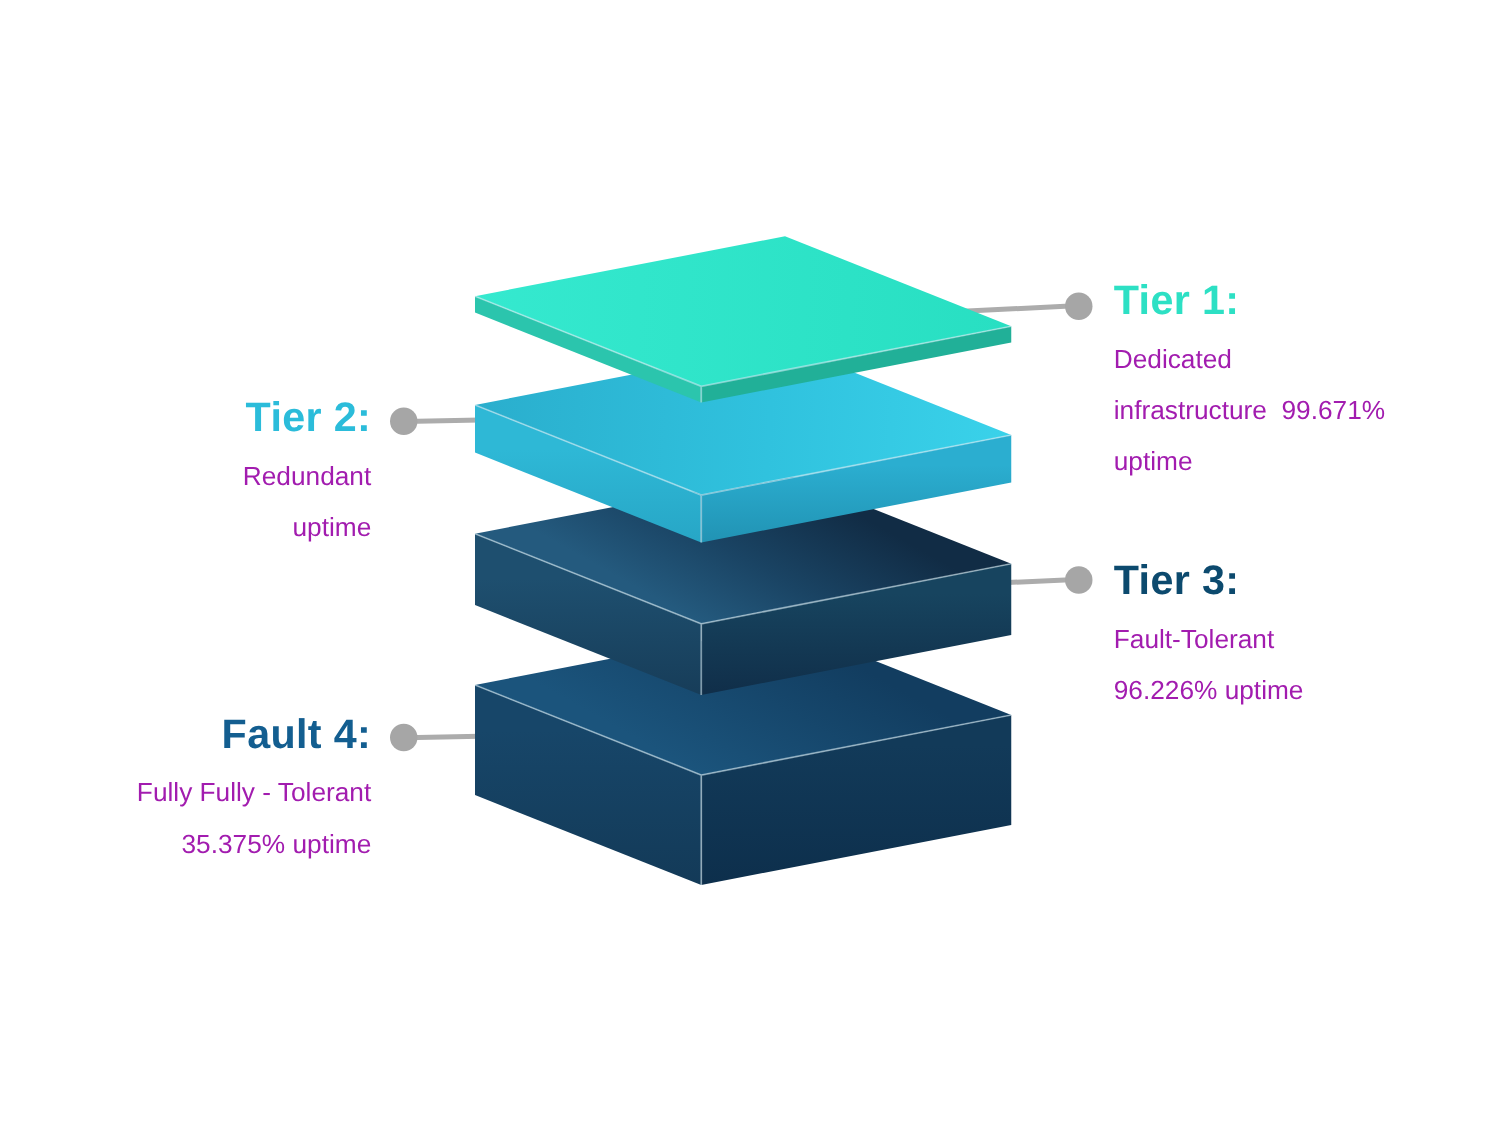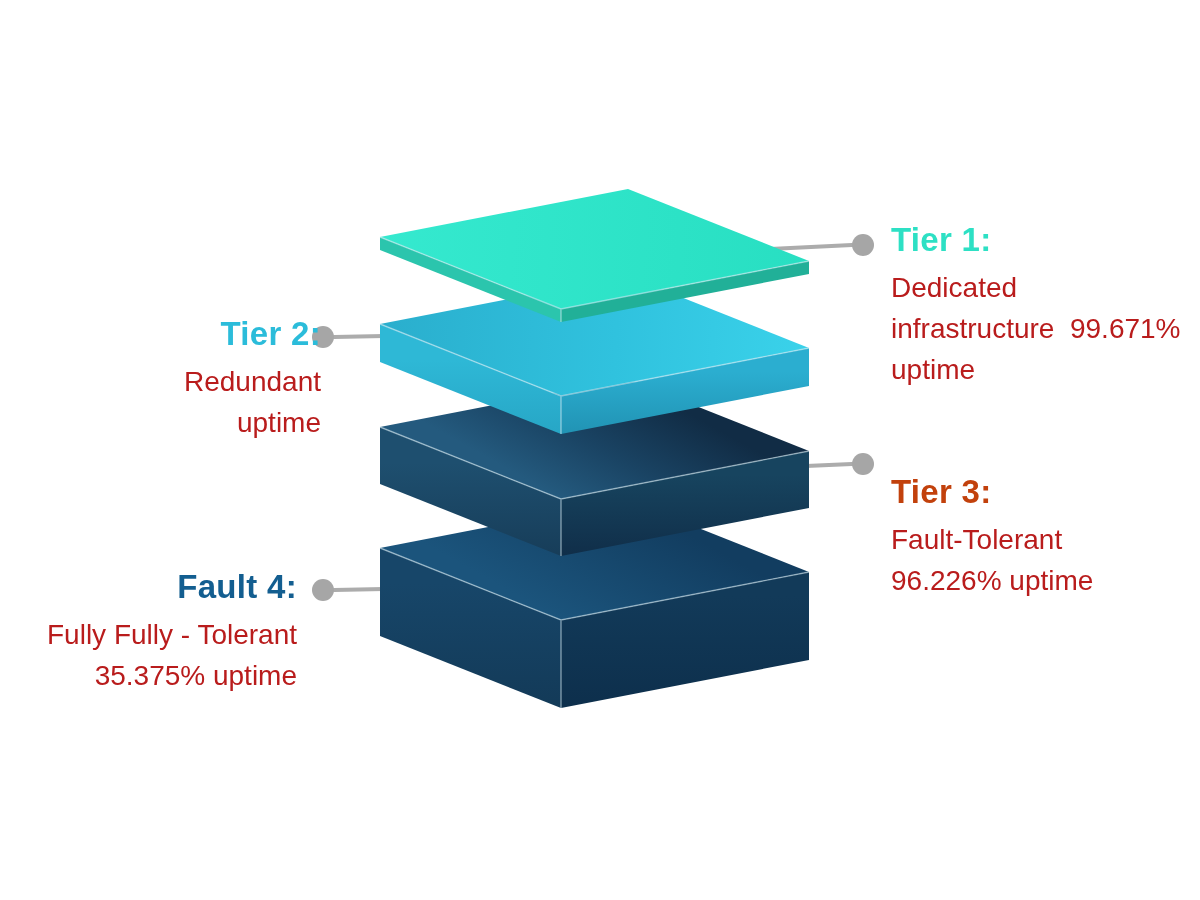--- a/index.html
+++ b/index.html
@@ -15,35 +15,35 @@
 
   .label { position:absolute; }
   .label .heading {
     font-size:33px;
     font-weight:bold;
     line-height:42px;
     letter-spacing:0.3px;
   }
   .label .body-group { margin-top:6px; }
   .label .line {
-    font-size:28px;
+    font-size:21px;
     line-height:41px;
-    color:#b91c1c;
+    color:#a21caf;
     white-space:pre;
   }
   .label.right-side { text-align:left; }
   .label.left-side  { text-align:right; }
 
   .t1 .heading { color:#2de0c4; }
   .t2 .heading { color:#2bbcda; }
-  .t3 .heading { color:#c2410c;margin-top:28px; }
+  .t3 .heading { color:#0c4a6e; }
   .t4 .heading { color:#135e90; }
 
   #tier1-label { left:891px; top:219px; width:300px; }
-  #tier2-label { left:0px;   top:313px; width:297px;margin-left:24px; }
+  #tier2-label { left:0px;   top:313px; width:297px; }
   #tier3-label { left:891px; top:443px; width:300px; }
   #tier4-label { left:0px;   top:566px; width:297px; }
 
   .hairline { fill:none; stroke:#d9ecf4; stroke-opacity:0.55; stroke-width:1.4; }
   .connector-line { stroke:#acacac; stroke-width:4; stroke-linecap:round; }
   .connector-dot  { fill:#a6a6a6; }
 </style>
 </head>
 <body>
 

